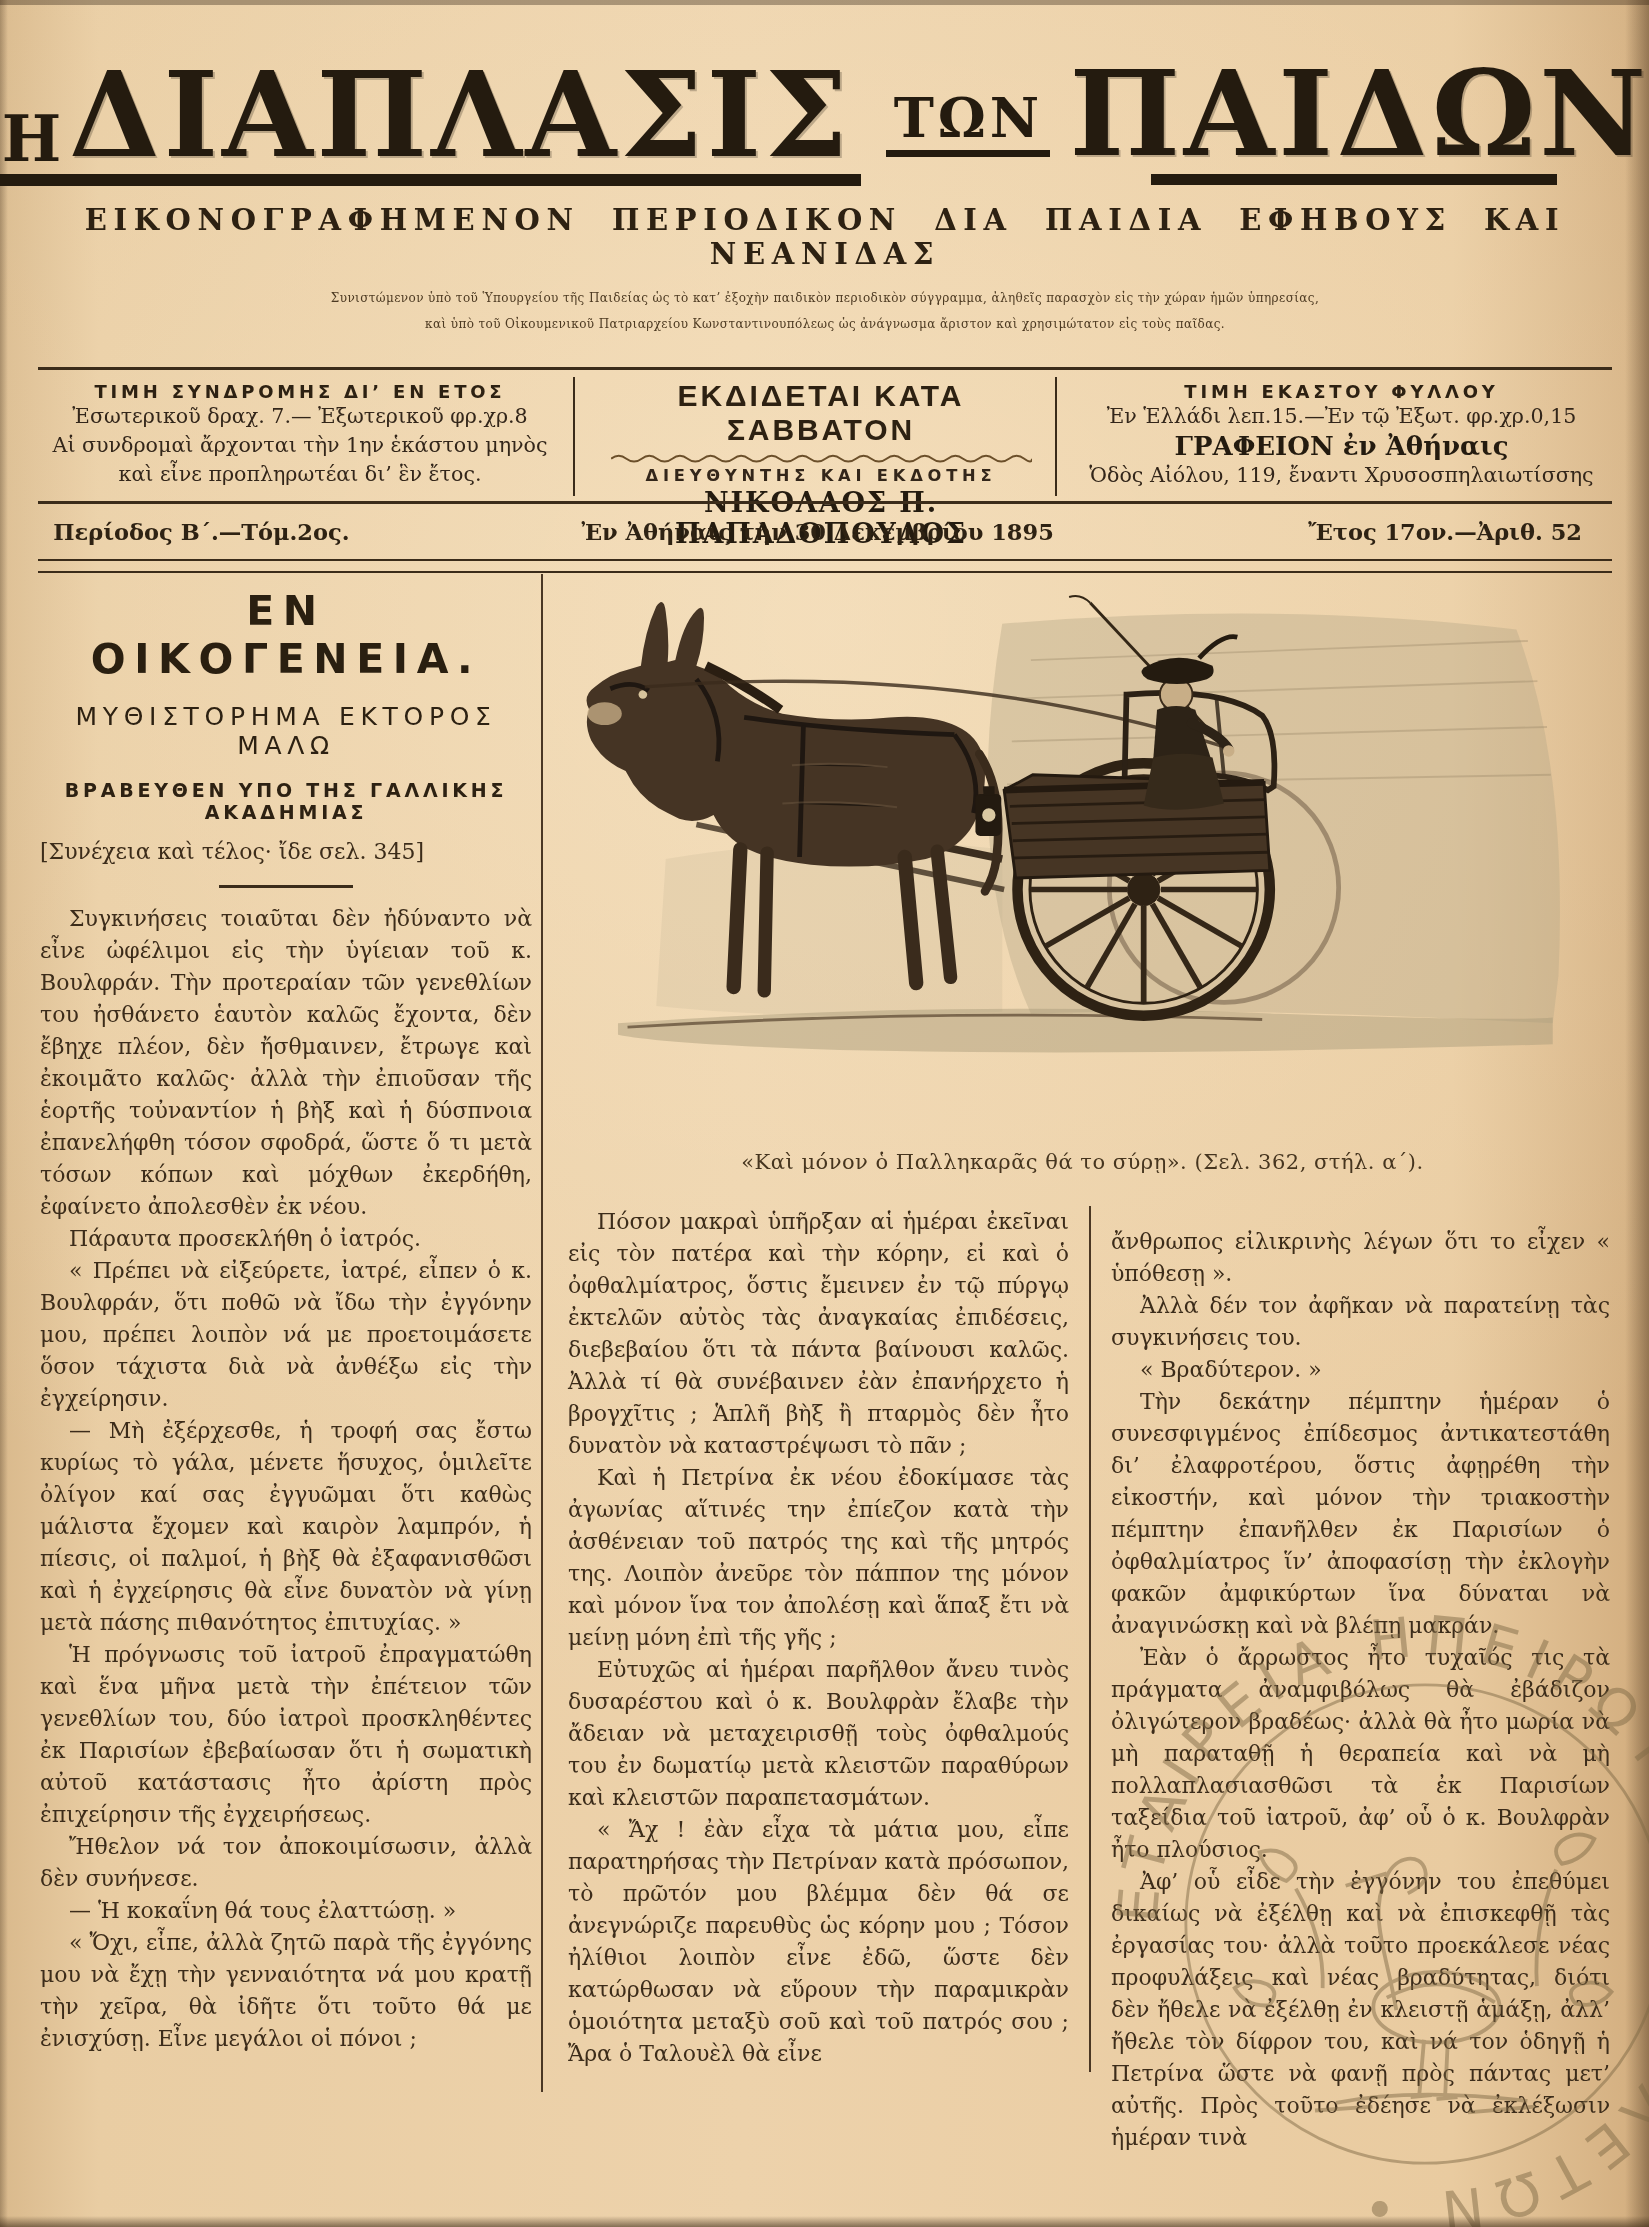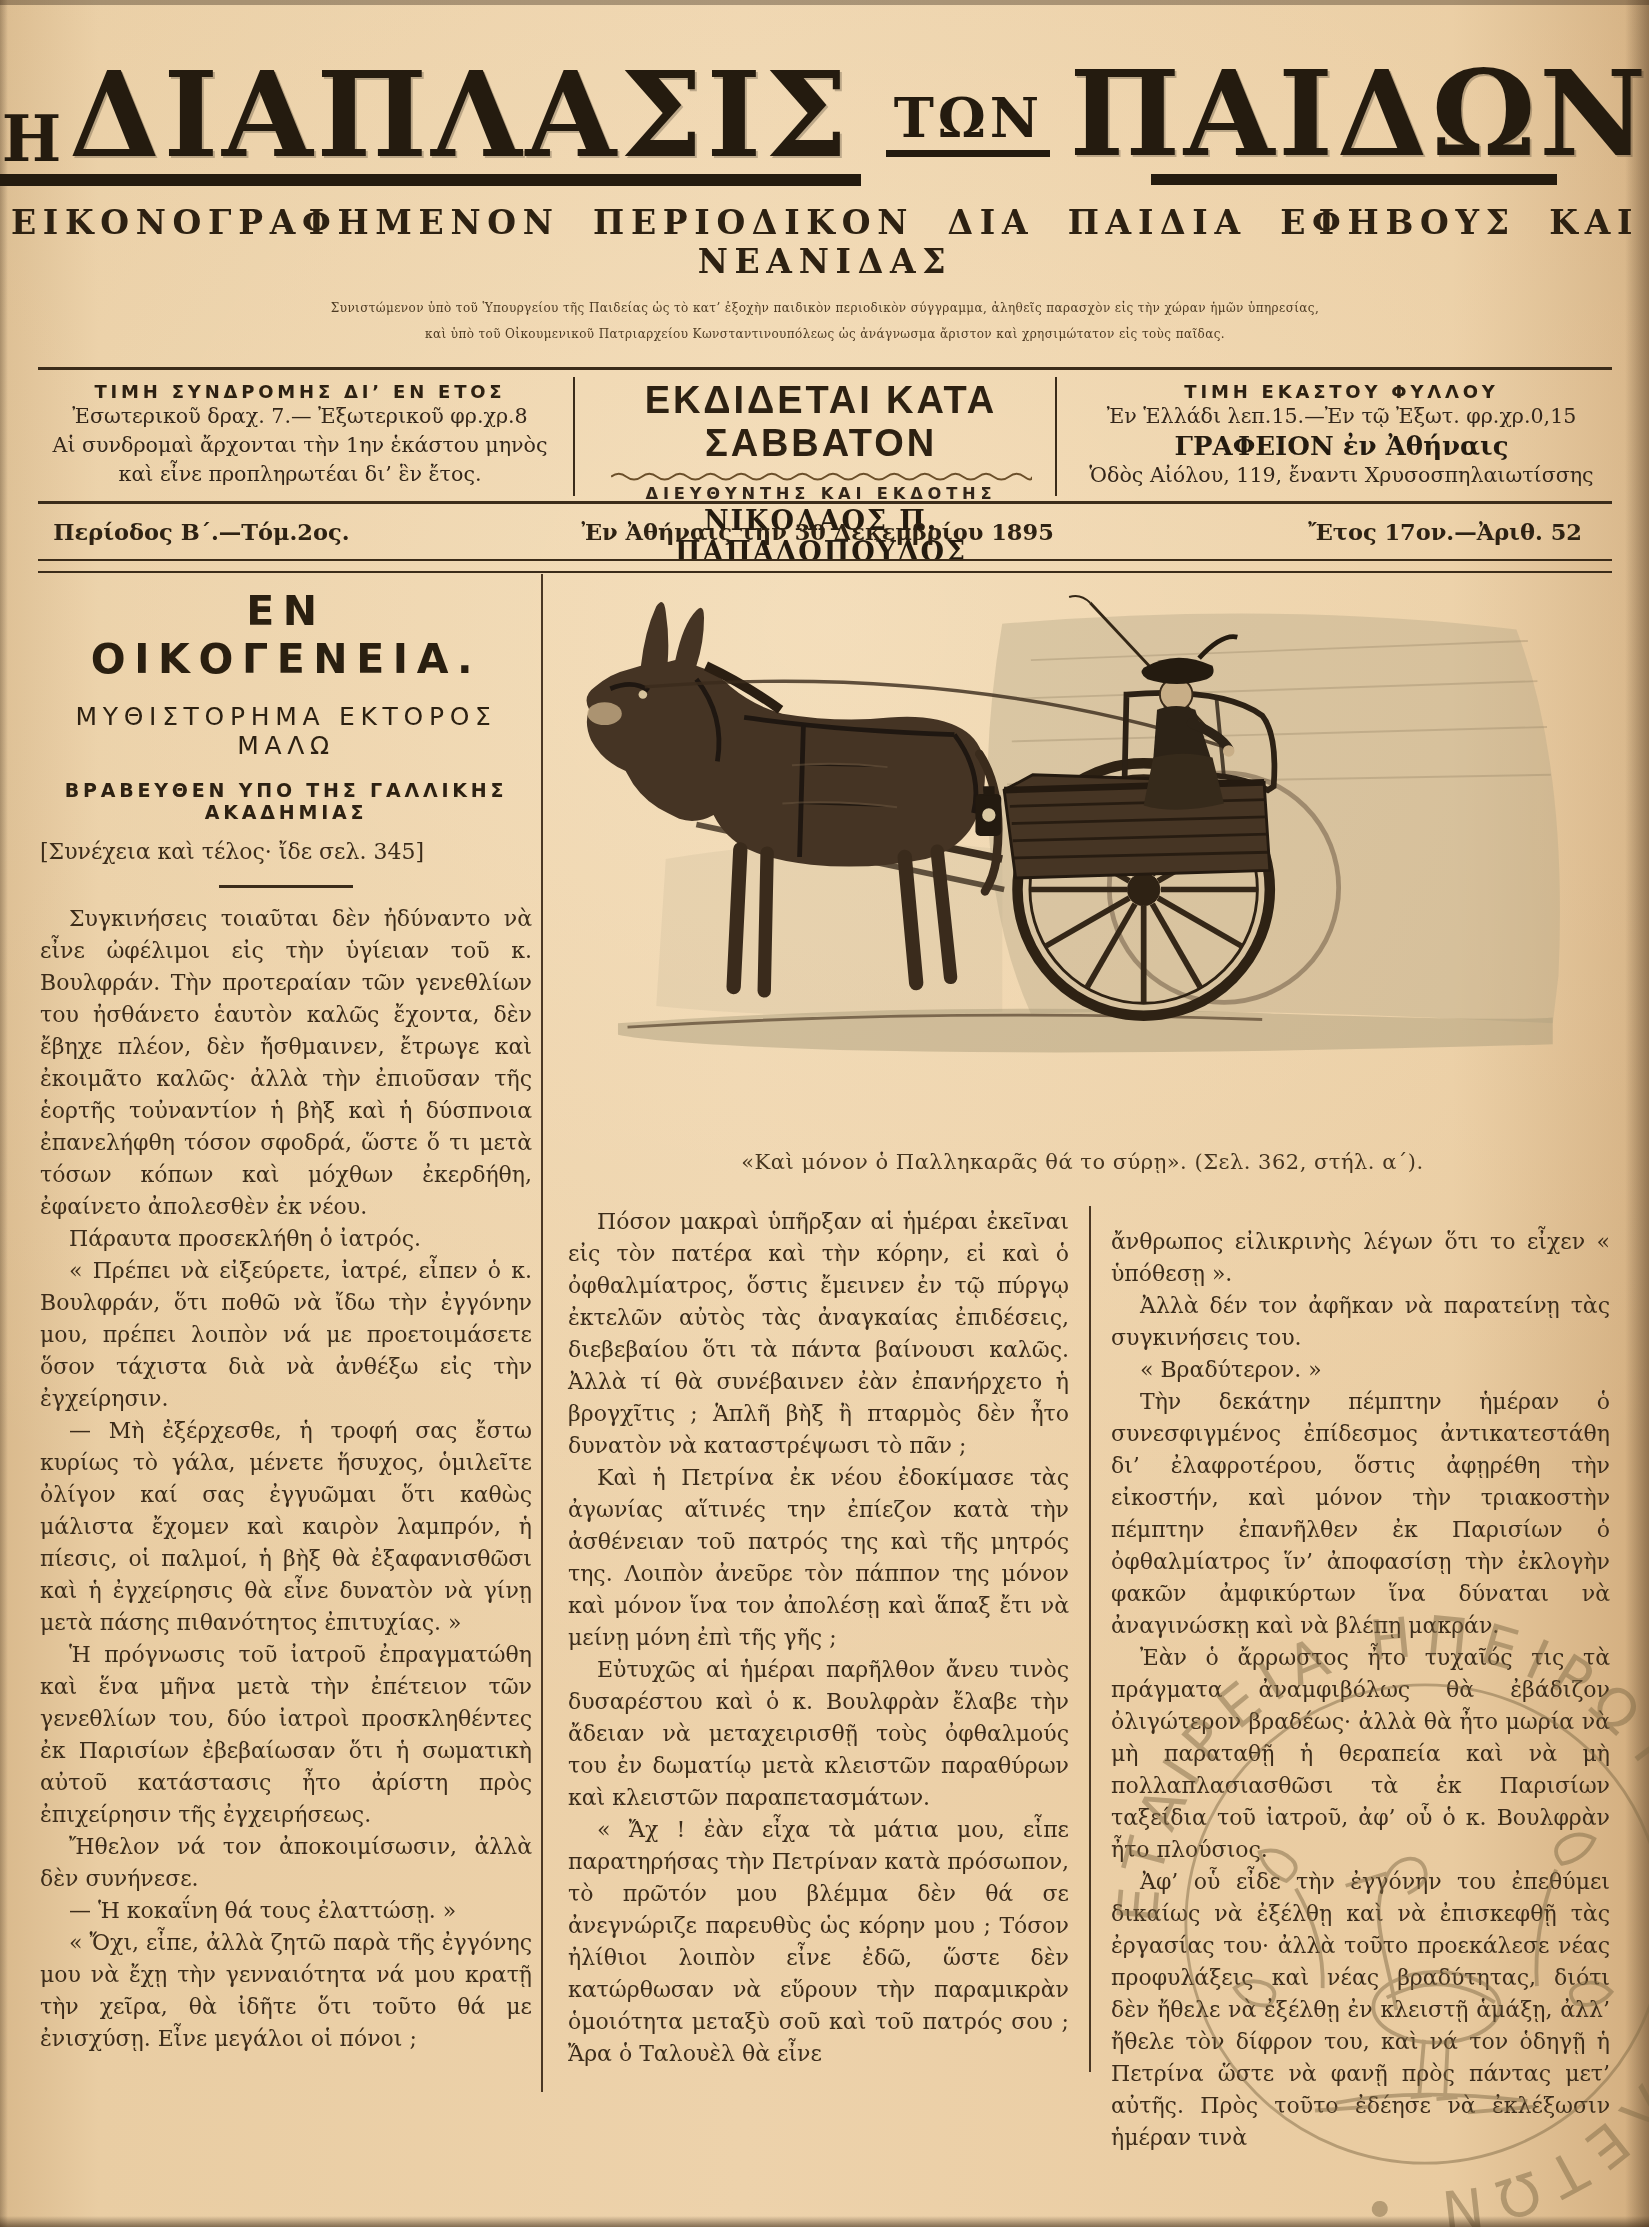--- a/index.html
+++ b/index.html
@@ -26,41 +26,41 @@
   .masthead{position:absolute;left:0;top:59px;width:100%;text-align:center;}
   .mh-row{display:flex;align-items:flex-end;justify-content:center;color:#241b0f;}
   .mh-group{display:flex;align-items:flex-end;border-bottom:12.4px solid #241b0f;padding:0 9.6px 3.8px 1.9px;}
   .mh-h{font-size:63px;font-weight:bold;line-height:1;margin-right:5.7px;letter-spacing:1.9px;}
   .mh-big{font-size:117px;font-weight:bold;line-height:.95;letter-spacing:3.8px;
     text-shadow:1.9px 1.9px 0 rgba(36,27,15,.25);}
   .mh-mid{font-size:54px;font-weight:bold;line-height:1;margin:0 19px 29px 25px;
     border-bottom:7.6px solid #241b0f;padding:0 7.6px 5.7px;letter-spacing:3.8px;}
   .mh-word3{position:relative;padding-bottom:16.3px;}
   .mh-word3::after{content:"";position:absolute;left:14%;right:16%;bottom:1.9px;height:10.5px;background:#241b0f;}
-  .subtitle{margin-top:17px;font-size:33px;font-weight:bold;letter-spacing:6.7px;word-spacing:15.3px;color:#2d2112;}
+  .subtitle{margin-top:17px;font-size:29px;font-weight:bold;letter-spacing:6.7px;word-spacing:15.3px;color:#2d2112;}
   .notice{margin-top:13.4px;font-size:12px;line-height:26px;color:#4d3a22;letter-spacing:0.4px;}
 
   
   .rule{position:absolute;left:38px;right:38px;background:#3b2c1a;height:2.9px;}
   .rule.r1{top:367px;}
   .rule.r2{top:501px;}
   .rule.double{top:559px;height:9.6px;background:none;border-top:2.9px solid #3b2c1a;border-bottom:2.9px solid #3b2c1a;}
 
   
   .infobar{position:absolute;left:38px;top:375px;width:1573px;height:124px;}
   .ib{position:absolute;top:0;text-align:center;}
   .ib-left{left:0;width:524px;}
   .ib-center{left:550px;width:466px;}
   .ib-right{left:1034px;width:539px;}
   .vsep{position:absolute;top:1.9px;width:1.9px;height:119px;background:#3b2c1a;}
   .vsep.s1{left:535px;}
   .vsep.s2{left:1017px;}
   .ib-title{font-family:"DejaVu Sans",sans-serif;font-size:18px;font-weight:bold;letter-spacing:3.8px;color:#2d2112;margin-top:5.7px;}
   .ib-line{font-size:20.6px;line-height:29px;color:#33261a;}
-  .ib-big{font-family:"Liberation Sans",sans-serif;font-size:38px;font-weight:bold;letter-spacing:2.9px;color:#2d2112;margin-top:3.8px;}
+  .ib-big{font-family:"Liberation Sans",sans-serif;font-size:30px;font-weight:bold;letter-spacing:2.9px;color:#2d2112;margin-top:3.8px;}
   .wave{display:block;margin:3.8px auto 1.9px;}
   .ib-small{font-family:"DejaVu Sans",sans-serif;font-size:16.3px;font-weight:bold;letter-spacing:4.8px;color:#33261a;}
   .ib-name{font-size:27px;font-weight:bold;letter-spacing:1.9px;color:#241b0f;margin-top:1.9px;}
   .ib-office{font-size:26px;font-weight:bold;color:#241b0f;}
 
   
   .dateline{position:absolute;left:38px;top:510px;width:1573px;height:44px;
     display:flex;align-items:center;font-size:22.5px;font-weight:bold;color:#2e2213;}
   .dl-left{flex:0 0 401px;text-align:left;padding-left:15.3px;}
   .dl-center{flex:1;text-align:center;}

